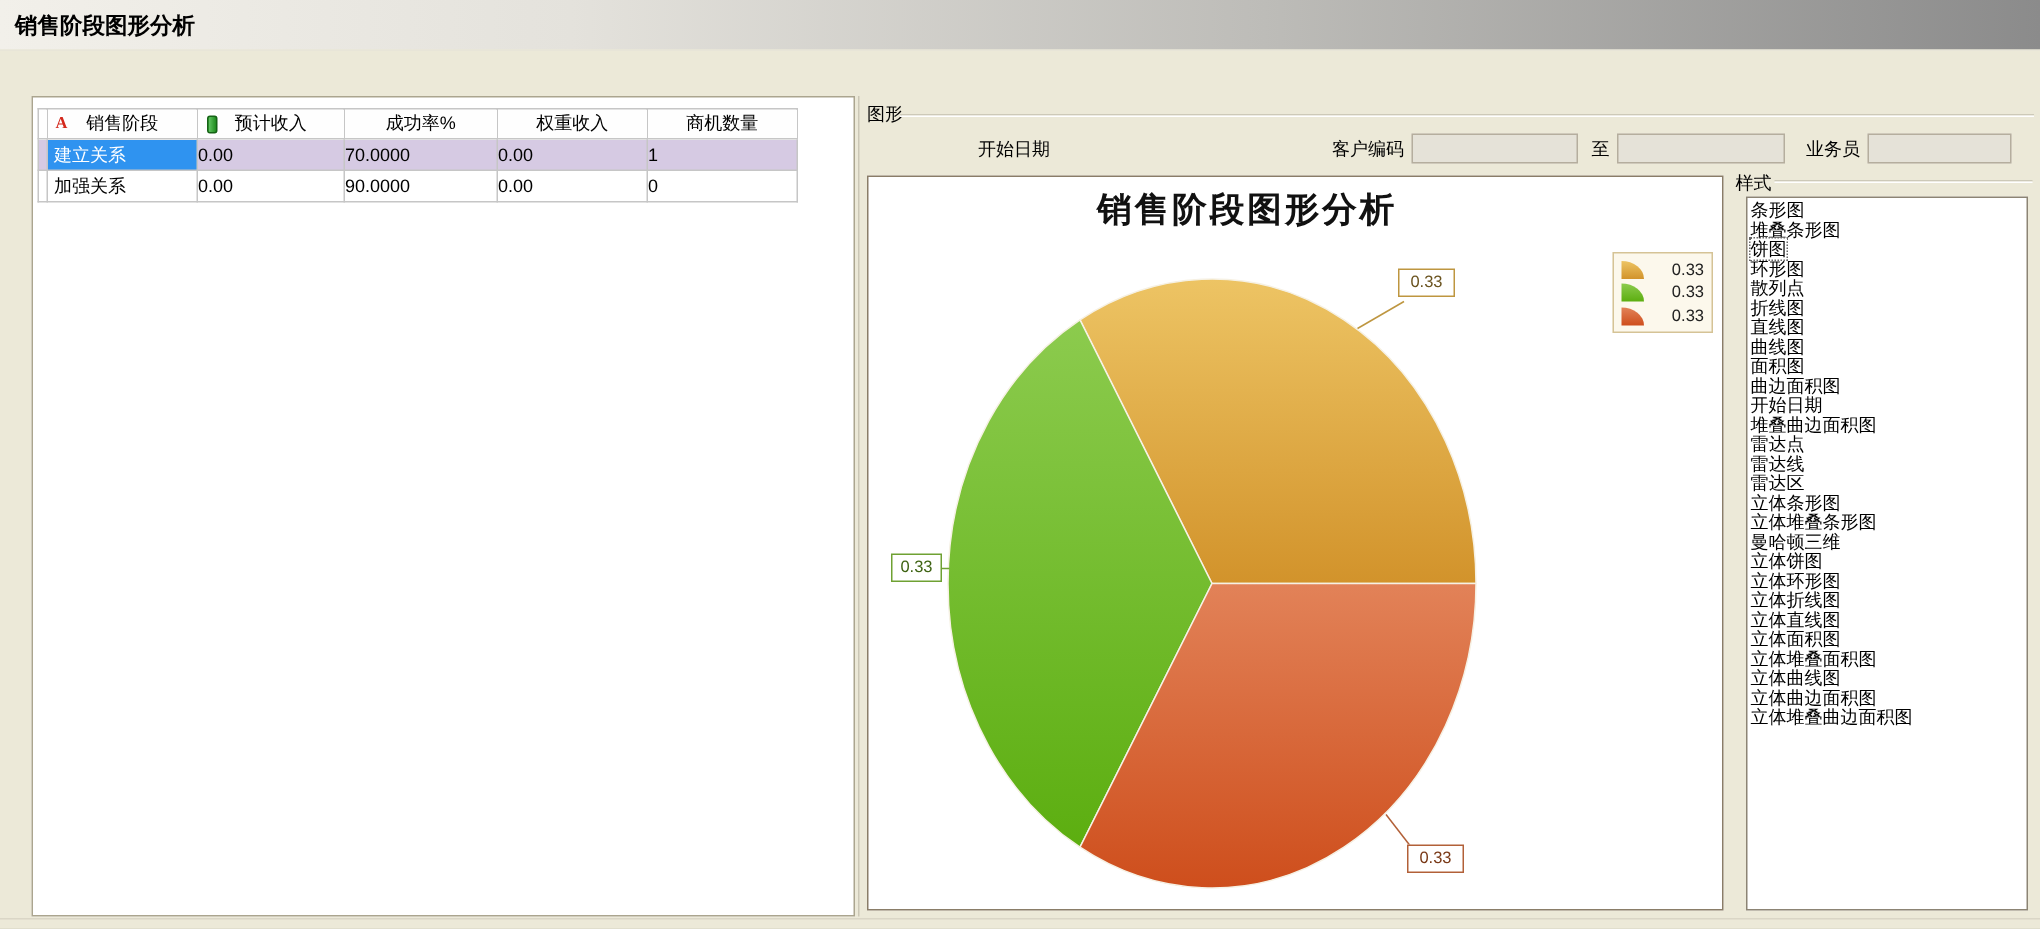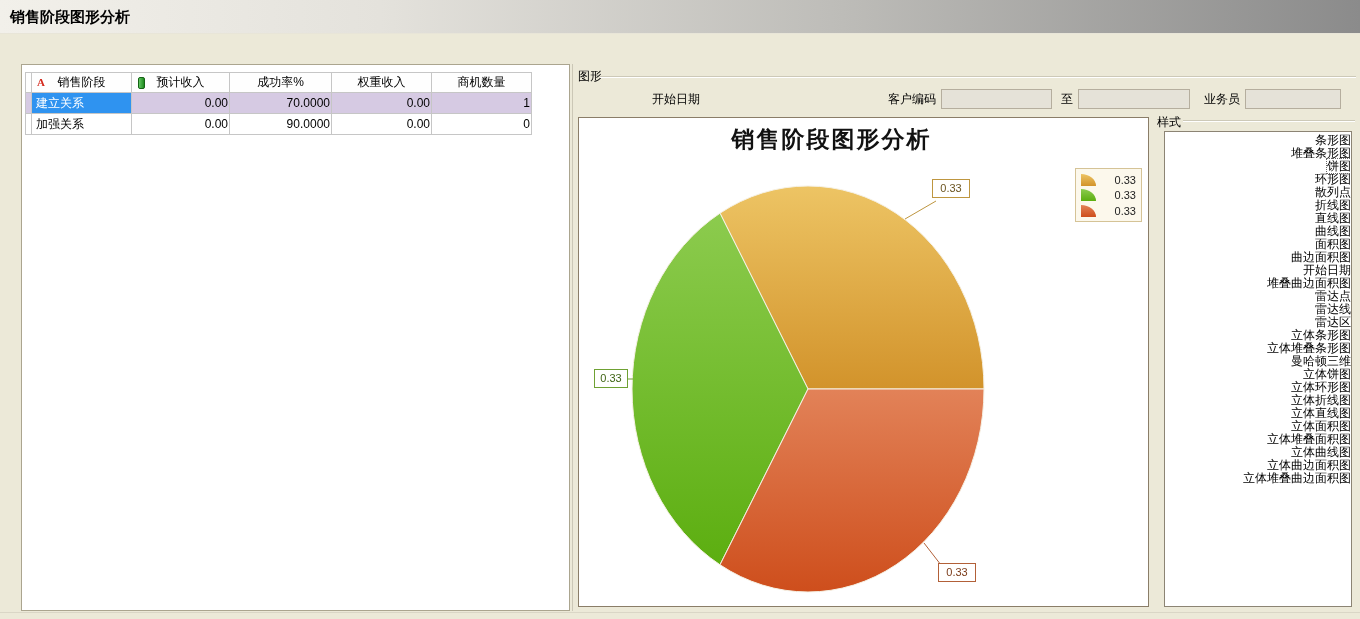--- a/index.html
+++ b/index.html
@@ -22,21 +22,21 @@
   .left-panel{position:absolute;left:21px;top:64px;width:549px;height:547px;background:#fff;
               border:1px solid #ABA58F;box-sizing:border-box;}
   .vsplit{position:absolute;left:572px;top:64px;width:1px;height:547px;background:#CBC7B6;}
 
   table.grid{border-collapse:collapse;table-layout:fixed;width:506px;margin:7px 0 0 3px;}
   .grid th,.grid td{border:1px solid #C6C6C6;padding:0;overflow:hidden;white-space:nowrap;
                     font-size:12px;font-weight:normal;}
   .grid th{height:19px;background:#FEFEFE;text-align:center;position:relative;}
   .grid td{height:20px;}
   .grid td.stage{padding-left:4px;text-align:left;}
-  .grid td.num{padding-right:1px;text-align:right;margin-left:32px;}
+  .grid td.num{padding-right:1px;margin-left:32px;}
   .grid tr.row-sel td{background:#D6CAE3;}
   .grid tr.row-sel td.stage{background:#2F93F0;color:#fff;}
   .grid tr.row-alt td{background:#EDF7EE;}
   .icon-a{position:absolute;left:5px;top:3px;color:#D4291D;font:bold 11px "Liberation Serif",serif;}
   .icon-pill{position:absolute;left:6px;top:4px;width:5px;height:10px;border-radius:2px;
              background:linear-gradient(to right,#63C763,#1E8A1E);border:1px solid #156315;}
 
   
   .gcaption{position:absolute;font-size:12px;}
   .gline{position:absolute;height:0;border-top:1px solid #CDC9B8;border-bottom:1px solid #FFFFFF;}
@@ -58,21 +58,21 @@
           background:#FCF8EC;border:1px solid #D5C396;padding:4px 5px;display:flex;
           flex-direction:column;justify-content:space-between;}
   .legend .lrow{display:flex;align-items:center;height:13px;}
   .legend .swatch{width:15px;height:12px;border-radius:0 100% 0 0;}
   .legend .ltext{flex:1;text-align:right;font-size:11px;color:#222;}
   .callout{position:absolute;background:#fff;border:1px solid #999;font-size:11px;
            text-align:center;line-height:17px;height:19px;box-sizing:border-box;color:#444;}
 
   
   .style-list{position:absolute;left:1164px;top:131px;width:188px;height:476px;background:#fff;
-              border:1px solid #8C8474;box-sizing:border-box;overflow:hidden;padding-top:2px;text-align:right;}
+              border:1px solid #8C8474;box-sizing:border-box;overflow:hidden;padding-top:2px;}
   .style-list .item{height:13px;line-height:13px;font-size:12px;padding-left:2px;white-space:nowrap;}
   .style-list .item span.focus{outline:1px dotted #666;}
 
   .bottom-strip{position:absolute;left:0;top:612px;width:1360px;height:7px;background:#ECE9D8;
                 border-top:1px solid #DAD6C6;}
 </style>
 </head>
 <body>
 
 <div class="window">

